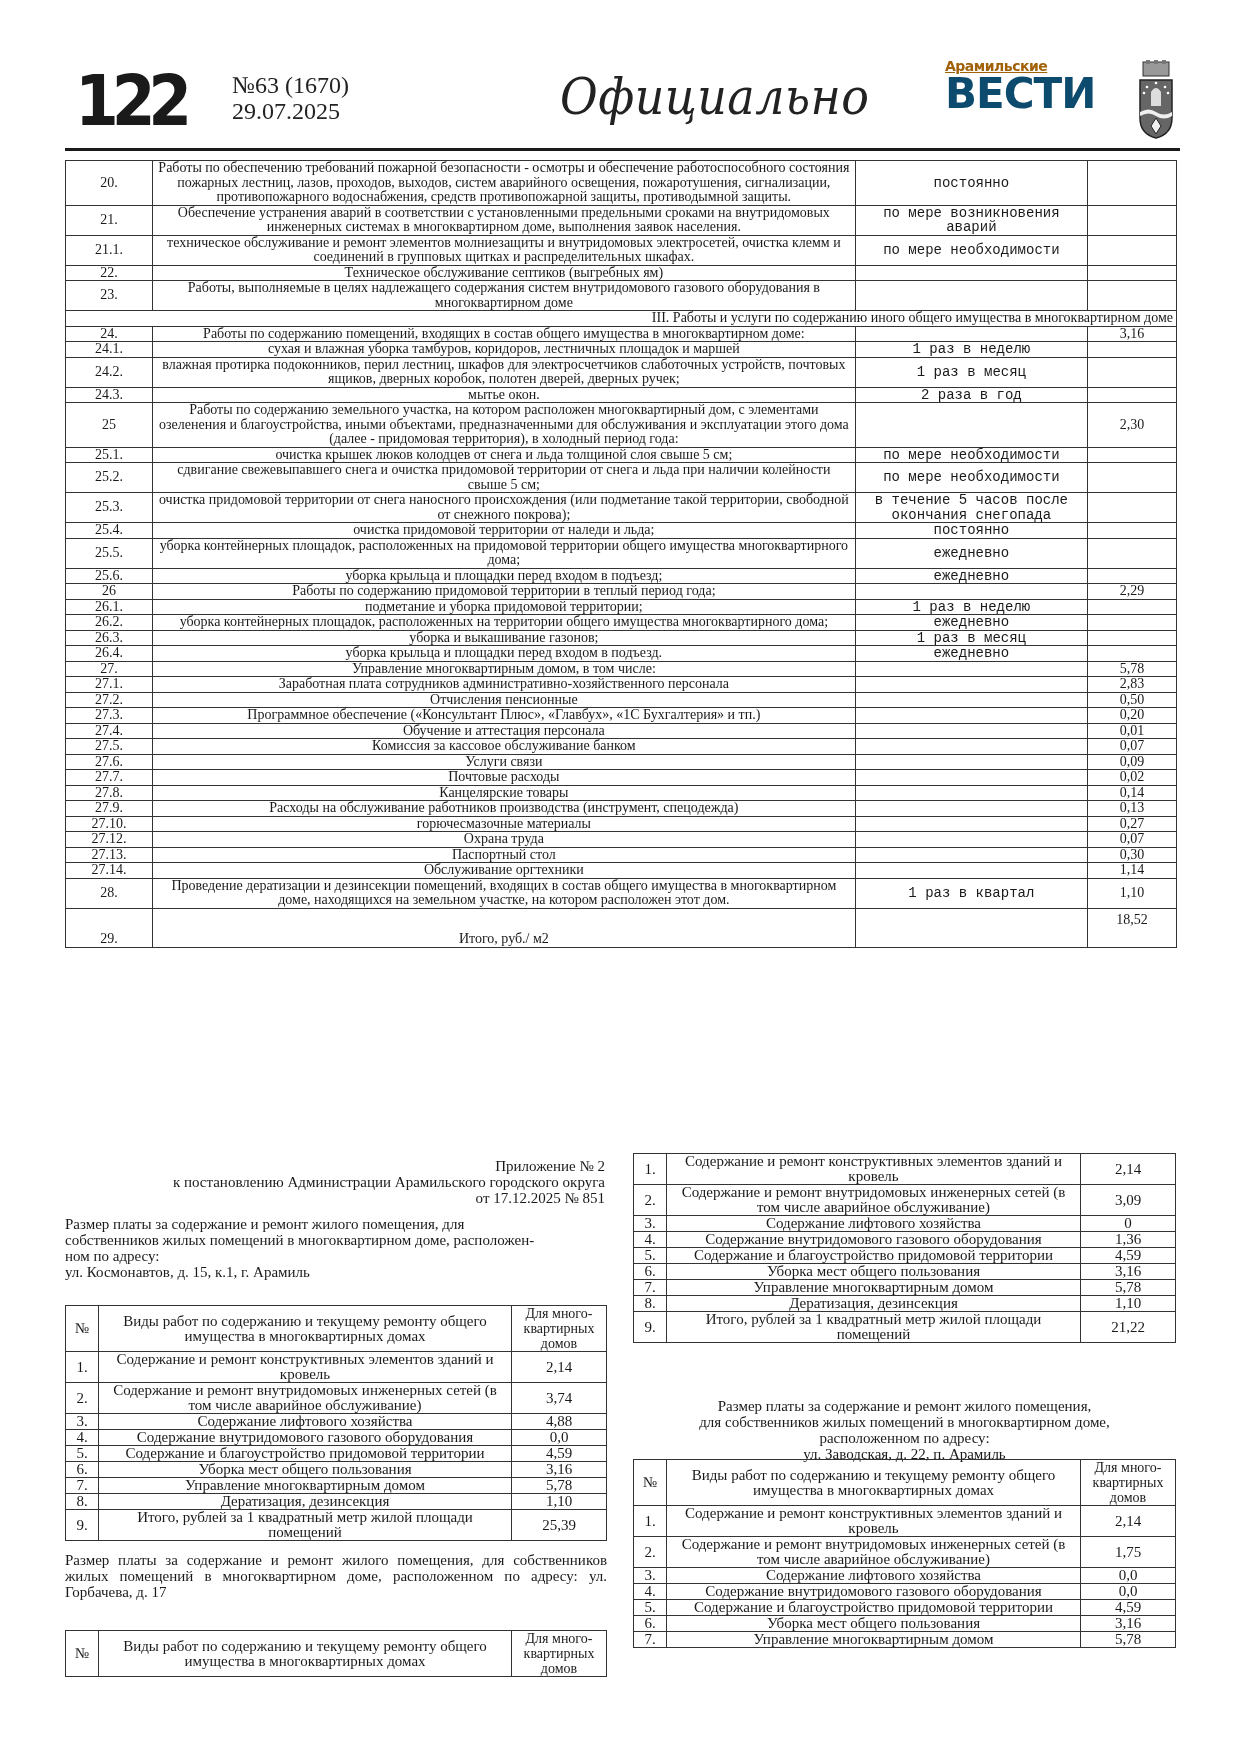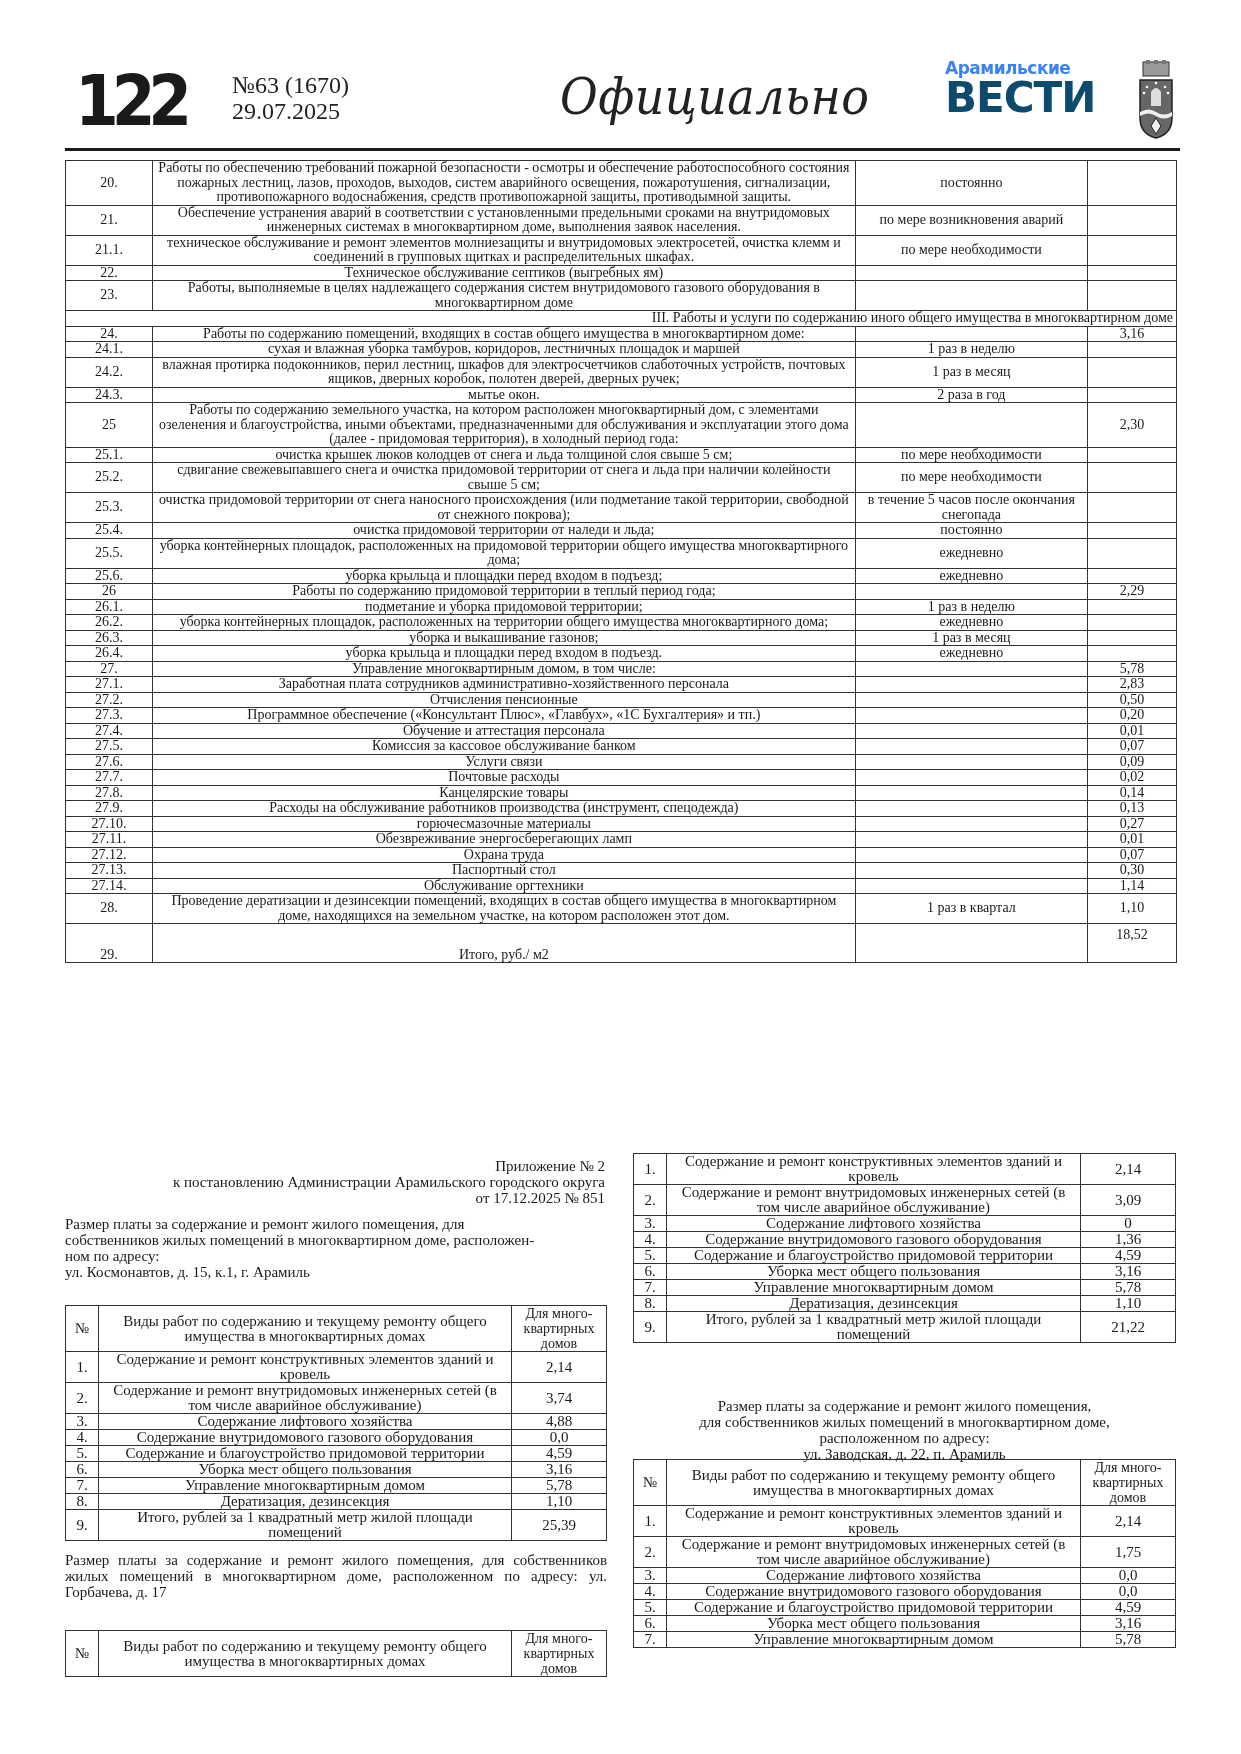--- a/index.html
+++ b/index.html
@@ -4,32 +4,32 @@
 <style>
   html, body { margin: 0; padding: 0; background: #ffffff; }
   body { width: 1241px; height: 1754px; position: relative; overflow: hidden; color: #1a1a1a; font-family: "Liberation Serif", serif; }
 
   
   .header { position: absolute; left: 65px; top: 58px; width: 1115px; height: 90px; }
   .page-num { position: absolute; left: 10px; top: 8px; font-family: "DejaVu Sans", sans-serif; font-weight: bold; font-size: 70px; letter-spacing: -8px; line-height: 70px; color: #1a1a1a; transform: scaleX(0.9); transform-origin: left; }
   .issue { position: absolute; left: 145px; top: 14px; font-family: "Liberation Serif", serif; font-size: 24px; line-height: 26px; color: #222; margin-left: 22px; }
   .section-title { position: absolute; left: 495px; top: 10px; font-family: "DejaVu Serif", serif; font-style: italic; font-size: 50px; color: #222; letter-spacing: 0.5px; transform: scaleX(0.92); transform-origin: left; }
   .brand { position: absolute; left: 880px; top: 0px; width: 180px; }
-  .brand-top { font-family: "DejaVu Sans", sans-serif; font-size: 17px; font-weight: bold; color: #3b82f6; letter-spacing: -0.5px; }
+  .brand-top { font-family: "DejaVu Sans", sans-serif; font-size: 14px; font-weight: bold; color: #a16207; letter-spacing: -0.5px; text-decoration: underline; }
   .brand-main { font-family: "DejaVu Sans", sans-serif; font-size: 42px; font-weight: bold; color: #0c4a6e; line-height: 40px; letter-spacing: -1px; }
   .coat { position: absolute; left: 1072px; top: 2px; width: 38px; height: 80px; }
   .header-rule { position: absolute; left: 65px; top: 148px; width: 1115px; height: 3px; background: #1a1a1a; }
 
   
   table { border-collapse: collapse; font-family: "Liberation Serif", serif; }
   .main-table { position: absolute; left: 65px; top: 160px; width: 1112px; font-size: 14px; line-height: 14.5px; }
   .main-table td { border: 1px solid #333; text-align: center; vertical-align: middle; padding: 0 3px; }
   .main-table td.num { width: 78px; }
   .main-table td.desc { width: 680px; }
-  .main-table td.freq { width: 220px; }
+  .main-table td.freq { width: 220px; font-family: Liberation Mono, monospace; }
   .main-table td.cost { width: 80px; }
   .main-table tr.section td { text-align: right; }
   .main-table tr.total td { height: 34px; }
   .main-table tr.total td.desc { vertical-align: bottom; }
   .main-table tr.total td.num { vertical-align: bottom; }
   .main-table tr.total td.cost { vertical-align: top; padding-top: 4px; }
 
   
   .appendix { position: absolute; left: 65px; top: 1158px; width: 540px; text-align: right; font-size: 15px; line-height: 16px; }
   .size-title { position: absolute; left: 65px; top: 1216px; width: 540px; font-size: 15px; line-height: 16px; }
@@ -271,26 +271,20 @@
         <td class="freq"></td>
         <td class="cost">0,13</td>
       </tr>
       <tr>
         <td class="num">27.10.</td>
         <td class="desc">горючесмазочные материалы</td>
         <td class="freq"></td>
         <td class="cost">0,27</td>
       </tr>
       <tr>
-        <td class="num">27.11.</td>
-        <td class="desc">Обезвреживание энергосберегающих ламп</td>
-        <td class="freq"></td>
-        <td class="cost">0,01</td>
-      </tr>
-      <tr>
         <td class="num">27.12.</td>
         <td class="desc">Охрана труда</td>
         <td class="freq"></td>
         <td class="cost">0,07</td>
       </tr>
       <tr>
         <td class="num">27.13.</td>
         <td class="desc">Паспортный стол</td>
         <td class="freq"></td>
         <td class="cost">0,30</td>

